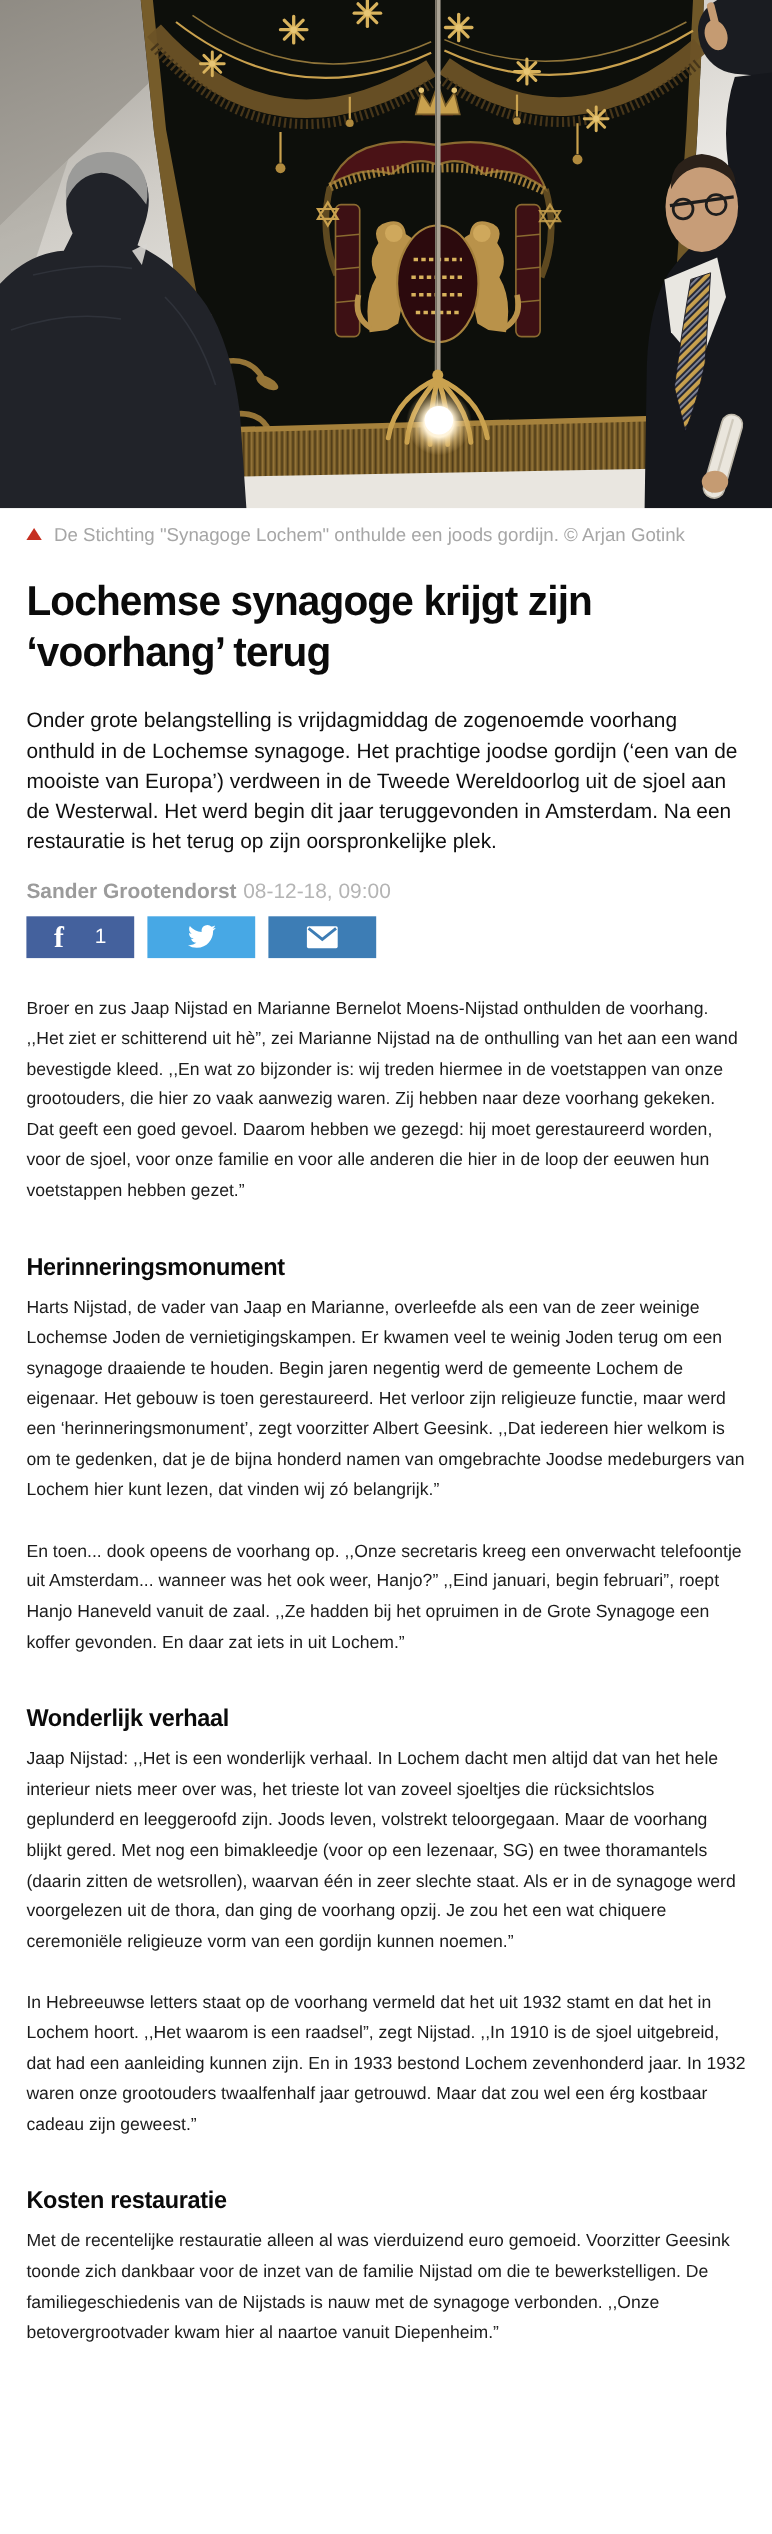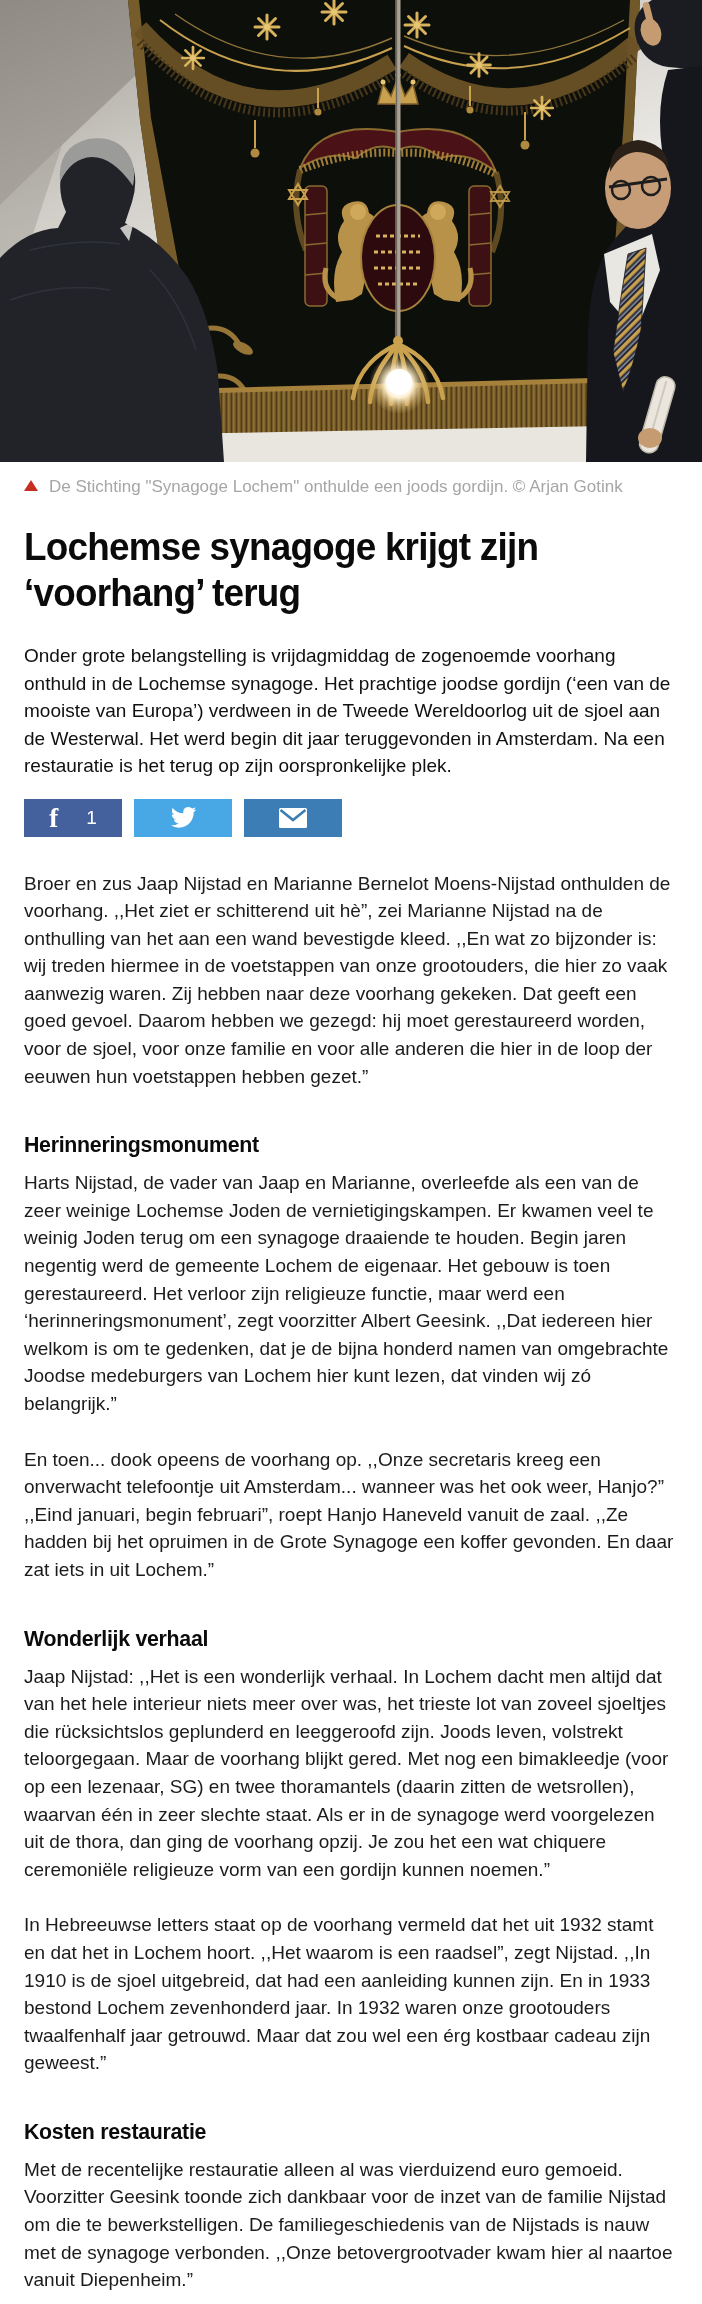--- a/index.html
+++ b/index.html
@@ -15,21 +15,21 @@
   .byline{margin-top:20px;font-size:19px;color:#b4b4b4;}
   .byline .author{font-weight:700;color:#9b9b9b;margin-right:6px;}
   .share{display:flex;gap:12px;margin-top:11px;}
   .share-btn{width:98px;height:38px;border:none;display:flex;align-items:center;justify-content:center;color:#fff;cursor:pointer;padding:0;}
   .share-btn.fb{background:#44619d;gap:28px;}
   .fb-f{font-family:"Liberation Serif",serif;font-size:27px;font-weight:700;line-height:1;margin-top:2px;}
   .fb-count{font-size:19px;font-weight:400;}
   .share-btn.tw{background:#47a8e5;}
   .share-btn.mail{background:#3d7db5;}
   .article{margin-top:33px;}
-  .article p{font-size:19px;line-height:27.6px;margin:0 0 28px 0;color:#1b1b1b;}
+  .article p{font-size:16px;line-height:27.6px;margin:0 0 28px 0;color:#1b1b1b;}
   .article h2{font-size:22px;line-height:26px;margin:42px 0 11px 0;font-weight:700;color:#0b0b0b;letter-spacing:-0.3px;transform:scaleX(.97);transform-origin:left top;}
 </style>
 </head>
 <body>
 
 <div class="photo-wrap">
 <svg width="702" height="462" viewBox="0 0 702 462" xmlns="http://www.w3.org/2000/svg">
   <defs>
     <linearGradient id="wall" x1="0" y1="0" x2="0.6" y2="1">
       <stop offset="0" stop-color="#9d9992"></stop>
@@ -231,20 +231,23 @@
 <div class="caption">
   <span class="caption-tri"></span>
   <span class="caption-text">De Stichting "Synagoge Lochem" onthulde een joods gordijn. © Arjan Gotink</span>
 </div>
 
 <div class="content">
   <h1>Lochemse synagoge krijgt zijn ‘voorhang’ terug</h1>
 
   <p class="intro">Onder grote belangstelling is vrijdagmiddag de zogenoemde voorhang onthuld in de Lochemse synagoge. Het prachtige joodse gordijn (‘een van de mooiste van Europa’) verdween in de Tweede Wereldoorlog uit de sjoel aan de Westerwal. Het werd begin dit jaar teruggevonden in Amsterdam. Na een restauratie is het terug op zijn oorspronkelijke plek.</p>
 
+  <div class="byline">
+    <span class="author">Sander Grootendorst</span><span class="datetime">08-12-18, 09:00</span>
+  </div>
 
   <div class="share">
     <button class="share-btn fb">
       <span class="fb-f">f</span>
       <span class="fb-count">1</span>
     </button>
     <button class="share-btn tw">
       <svg width="27" height="27" viewBox="0 0 24 24">
         <path fill="#ffffff" d="M23.4 4.8c-.84.37-1.74.62-2.68.73a4.66 4.66 0 0 0 2.05-2.57c-.9.53-1.9.92-2.96 1.13a4.65 4.65 0 0 0-8.04 3.18c0 .36.04.72.12 1.06A13.2 13.2 0 0 1 2.3 3.47a4.65 4.65 0 0 0 1.44 6.2 4.6 4.6 0 0 1-2.1-.58v.06a4.65 4.65 0 0 0 3.73 4.56c-.39.1-.8.16-1.23.16-.3 0-.59-.03-.87-.08a4.66 4.66 0 0 0 4.34 3.23A9.33 9.33 0 0 1 .74 18.9 13.16 13.16 0 0 0 7.86 21c8.55 0 13.22-7.08 13.22-13.22l-.01-.6a9.4 9.4 0 0 0 2.32-2.4z"></path>
       </svg>

